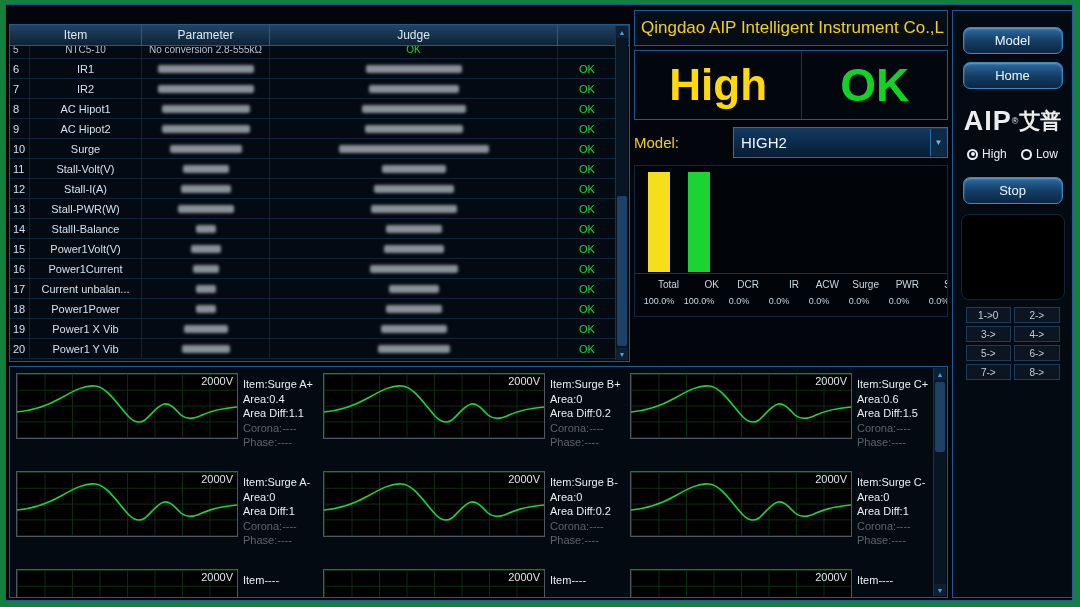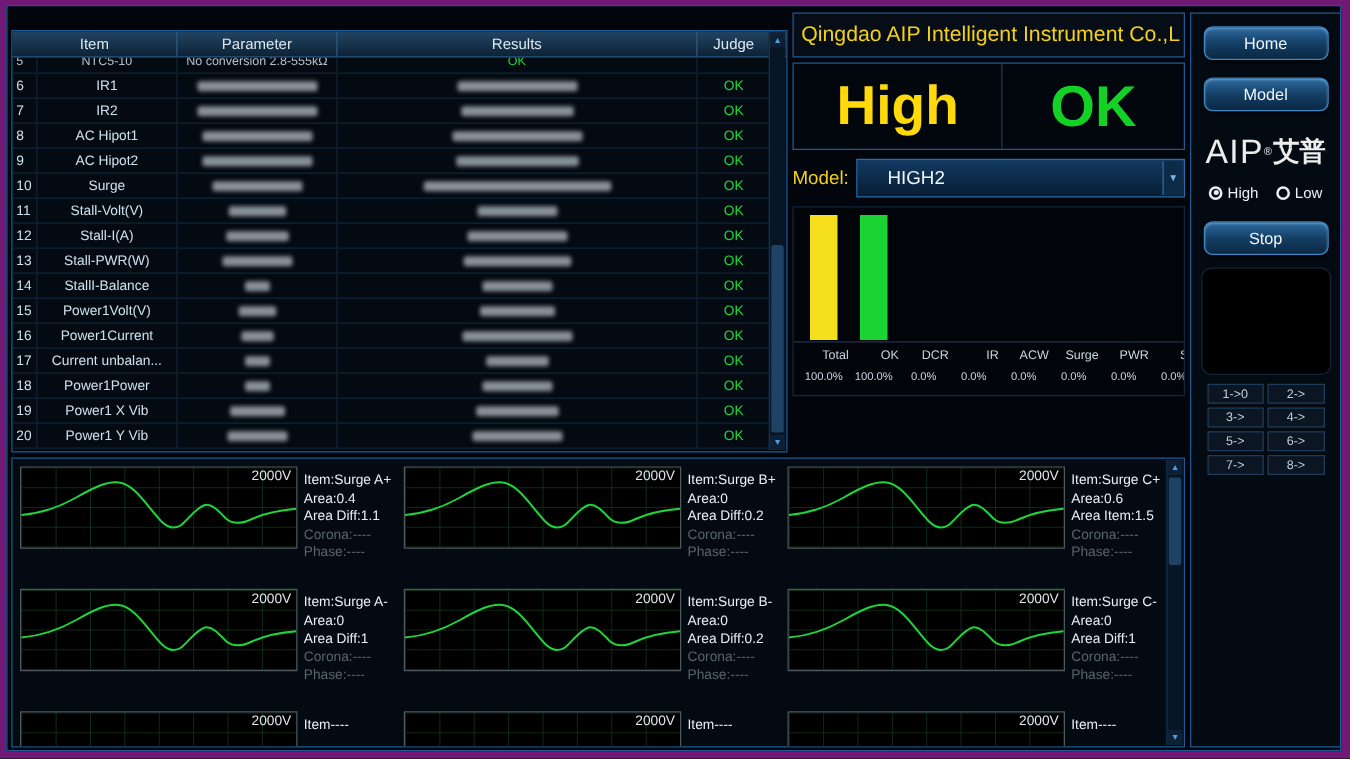--- a/index.html
+++ b/index.html
@@ -1,16 +1,16 @@
 <!DOCTYPE html>
 <html><head>
 <meta charset="utf-8">
 <style>
   html,body{margin:0;padding:0;background:#000;font-family:"Liberation Sans",sans-serif;}
-  .screen{position:relative;width:1080px;height:607px;background:#701a75;overflow:hidden;}
+  .screen{position:relative;width:1080px;height:607px;background:#15803d;overflow:hidden;}
   .frame{position:absolute;left:5px;top:4px;width:1068px;height:597px;border:1px solid #1b5a92;background:#02060c;box-sizing:border-box;}
   .panel{position:absolute;border:1px solid #1b5a92;background:#040a12;box-sizing:border-box;}
 
   
   #tablePanel{left:9px;top:24px;width:621px;height:338px;overflow:hidden;}
   .thead{display:grid;grid-template-columns:132px 128px 288px 59px;height:20px;background:linear-gradient(180deg,#224463,#0d2236);border-bottom:1px solid #2a5b85;}
   .hc{font-size:12px;color:#dce8f2;display:flex;align-items:center;justify-content:center;border-right:1px solid #2a5b85;}
   .tbody{position:absolute;top:21px;left:0;right:13px;bottom:0;overflow:hidden;}
   .trow{display:grid;grid-template-columns:20px 112px 128px 288px 59px;height:20px;border-bottom:1px solid #0e2438;box-sizing:border-box;}
   .c{display:flex;align-items:center;justify-content:center;font-size:11px;color:#cfe0ee;border-right:1px solid #0e2438;overflow:hidden;white-space:nowrap;}
@@ -29,42 +29,42 @@
 
   
   #infoPanel{position:absolute;left:634px;top:10px;width:314px;height:352px;}
   .companyBar{height:36px;border:1px solid #1b5a92;background:#060d16;display:flex;align-items:center;padding:0 6px;overflow:hidden;box-sizing:border-box;}
   .companyBar span{color:#f2d11a;font-size:17px;white-space:nowrap;}
   .verdictBox{margin-top:4px;height:70px;border:1px solid #1b5a92;background:#02070d;display:flex;box-sizing:border-box;}
   .vLeft{flex:1.15;display:flex;align-items:center;justify-content:center;border-right:1px solid #123a5c;}
   .vRight{flex:1;display:flex;align-items:center;justify-content:center;}
   .gradeText{color:#ffd90a;font-size:44px;font-weight:bold;}
   .okText{color:#14d225;font-size:46px;font-weight:bold;}
-  .fieldRow{margin-top:6px;height:33px;display:flex;align-items:center;}
+  .fieldRow{margin-top:6px;height:33px;display:flex;align-items:center;gap:48px;}
   .fieldLabel{color:#f2d11a;font-size:15px;flex:0 0 auto;padding-right:6px;}
   .combo{flex:1;height:31px;border:1px solid #2a6ea8;background:linear-gradient(180deg,#123a62,#081d33);display:flex;align-items:center;position:relative;box-sizing:border-box;cursor:pointer;}
-  .combo .val{color:#eef6fc;font-size:15px;padding-left:24px;}
+  .combo .val{color:#eef6fc;font-size:15px;padding-left:7px;}
   .combo .dd{position:absolute;right:1px;top:1px;bottom:1px;width:15px;background:#0d2a47;border-left:1px solid #2a6ea8;color:#7fb4e0;font-size:8px;display:flex;align-items:center;justify-content:center;}
   .idInput{flex:1;height:29px;border:2px solid #2a6ea8;background:#04090f;color:#e8f0f8;font-size:15px;padding:0 6px;outline:none;box-sizing:content-box;}
   .statsBox{margin-top:6px;height:152px;background:#010409;border:1px solid #10283e;position:relative;overflow:hidden;display:flex;padding-left:4px;box-sizing:border-box;}
   .baseline{position:absolute;left:0;right:0;bottom:42px;height:1px;background:#16364f;}
   .slot{flex:0 0 40px;width:40px;position:relative;}
   .bar{position:absolute;bottom:44px;left:9px;width:22px;}
   .slot .cat{position:absolute;bottom:26px;left:0;right:0;text-align:right;font-size:10px;color:#c9d6e0;}
   .slot .pct{position:absolute;bottom:10px;left:0;right:0;text-align:center;font-size:9px;color:#c9d6e0;}
 
   
   #sidePanel{left:952px;top:10px;width:121px;height:588px;padding:2px 0;}
   .navBtn{width:100px;height:27px;margin:14px auto 0;border-radius:7px;border:1px solid #3d86c2;
     background:linear-gradient(180deg,#2e6ba0 0%,#153f66 50%,#0a2743 100%);
     box-shadow:inset 0 1px 2px rgba(170,215,255,.5),0 1px 3px rgba(0,0,0,.6);
     color:#eef6fd;font-size:13px;display:flex;align-items:center;justify-content:center;cursor:pointer;box-sizing:border-box;}
   .navBtn.first{margin-top:8px;}
   .logo{margin-top:12px;height:40px;text-align:center;color:#ededed;display:flex;align-items:center;justify-content:center;}
-  .logo .aip{font-size:27px;font-weight:normal;letter-spacing:1px;}
+  .logo .aip{font-size:27px;font-weight:bold;letter-spacing:1px;}
   .logo .reg{font-size:9px;vertical-align:super;margin-right:1px;}
   .logo .cn{font-size:21px;font-weight:bold;}
   .radios{margin-top:4px;height:18px;display:flex;justify-content:space-evenly;align-items:center;}
   .radio{display:flex;align-items:center;gap:4px;color:#e8f0f8;font-size:12px;cursor:pointer;}
   .rdot{width:11px;height:11px;border:2px solid #e8f0f8;border-radius:50%;position:relative;box-sizing:border-box;}
   .radio.sel .rdot::after{content:"";position:absolute;left:1.5px;top:1.5px;width:4px;height:4px;background:#e8f0f8;border-radius:50%;}
   .blackPanel{width:104px;height:86px;margin:10px auto 0;background:#000;border:1px solid #152436;border-radius:8px;box-sizing:border-box;}
   .chGrid{width:94px;margin:7px auto 0;display:grid;grid-template-columns:1fr 1fr;gap:3px;}
   .chBtn{height:16px;background:#0b1622;border:1px solid #1e3c59;color:#c2d0dc;font-size:10px;display:flex;align-items:center;justify-content:center;cursor:pointer;box-sizing:border-box;}
   .statusBlock{margin-top:7px;padding-left:6px;}
@@ -87,21 +87,20 @@
 </head>
 <body>
 
 <div class="screen">
   <div class="frame"></div>
 
   <div class="panel" id="tablePanel">
     <div class="thead">
         <div class="hc">Item</div>
         <div class="hc">Parameter</div>
-        <div class="hc">Results</div>
         <div class="hc">Judge</div>
       </div>
     <div class="tbody">
         <div class="trow partial">
           <div class="c num">5</div>
           <div class="c">NTC5-10</div>
           <div class="c">No conversion 2.8-555kΩ</div>
           <div class="c judge">OK</div>
         </div>
         <div class="trow">
@@ -336,22 +335,22 @@
         <div class="slot">
           <div class="bar" style="height: 0px; background: rgb(27, 212, 52);"></div>
           <div class="cat">Sta</div>
           <div class="pct">0.0%</div>
         </div>
       </div>
   </div>
 
   <div class="panel" id="sidePanel">
     <div id="navBtns">
+        <div class="navBtn">Model</div>
         <div class="navBtn first">Home</div>
-        <div class="navBtn">Model</div>
       </div>
     <div class="logo">
       <span class="aip">AIP</span>
         <span class="reg">®</span>
         <span class="cn">艾普</span>
     </div>
     <div class="radios" id="radioRow">
         <label class="radio sel">
           <span class="rdot"></span>
           <span>High</span>
@@ -411,21 +410,21 @@
           <div class="wcell">
             <div class="wchart">
               <svg viewBox="0 0 220 64" preserveAspectRatio="none" class="wsvg">
                 <path d="M0,38 C12,37 28,33 44,24 C58,16 68,11 78,12 C90,13 100,30 112,43 C117,48 122,50 128,46 C134,41 140,32 147,30 C153,29 158,35 164,41 C170,46 177,45 185,41 C196,36 208,34 220,33" fill="none" stroke="#1fd43c" stroke-width="1.6"></path>
               </svg>
               <span class="volt">2000V</span>
             </div>
             <div class="winfo">
               <div>Item:Surge C+</div>
               <div>Area:0.6</div>
-              <div>Area Item:1.5</div>
+              <div>Area Diff:1.5</div>
               <div class="dim">Corona:----</div>
               <div class="dim">Phase:----</div>
             </div>
           </div>
           <div class="wcell">
             <div class="wchart">
               <svg viewBox="0 0 220 64" preserveAspectRatio="none" class="wsvg">
                 <path d="M0,38 C12,37 28,33 44,24 C58,16 68,11 78,12 C90,13 100,30 112,43 C117,48 122,50 128,46 C134,41 140,32 147,30 C153,29 158,35 164,41 C170,46 177,45 185,41 C196,36 208,34 220,33" fill="none" stroke="#1fd43c" stroke-width="1.6"></path>
               </svg>
               <span class="volt">2000V</span>

